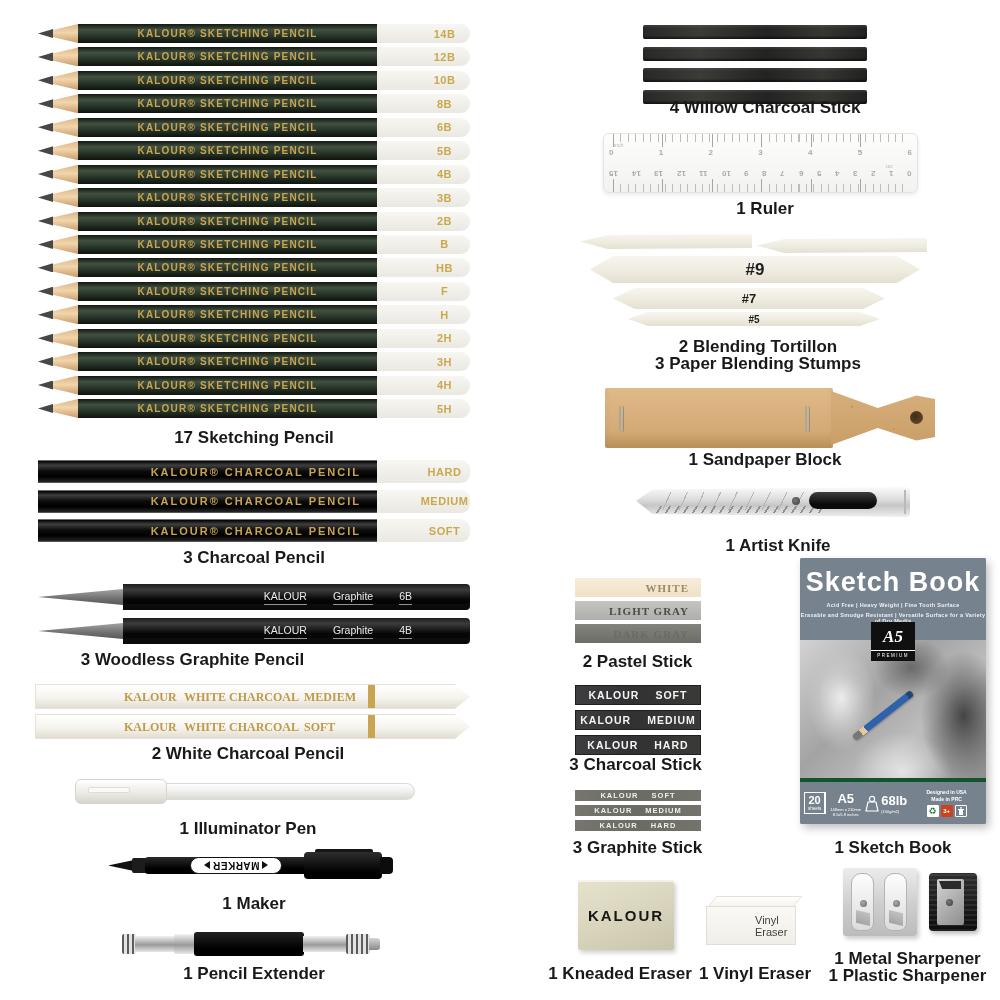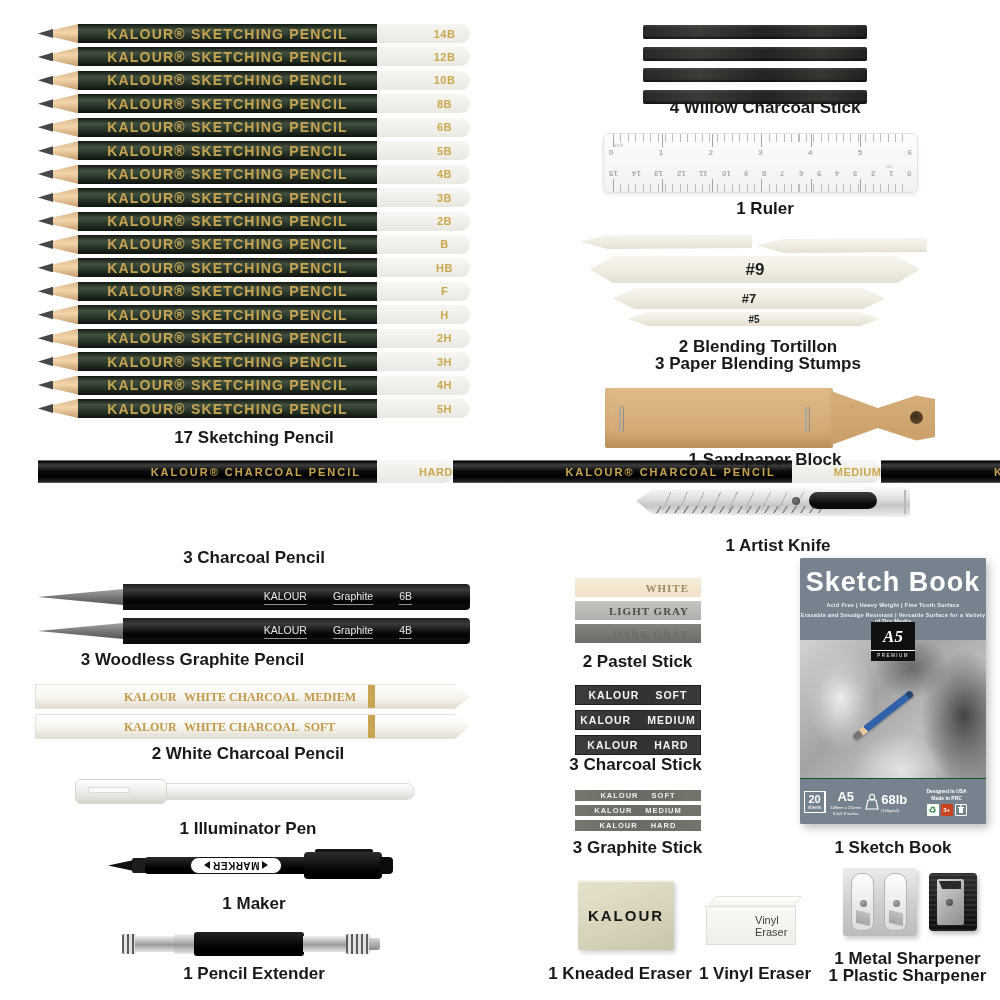--- a/index.html
+++ b/index.html
@@ -8,25 +8,25 @@
 
   .caption { position:absolute; font-weight:bold; font-size:17px; color:#191919; text-align:center; white-space:nowrap; }
 
   
   .sp-rows { position:absolute; left:38px; top:24px; width:432px; height:394px; display:flex; flex-direction:column; justify-content:space-between; }
   .pencil-row { height:19px; display:flex; }
   .tip { position:relative; width:40px; height:100%; flex:none; }
   .tip-wood { position:absolute; inset:0; background:linear-gradient(180deg,#d9b78d,#f2d5aa 45%,#c79d70); clip-path:polygon(0 50%,100% 0,100% 100%); }
   .tip-lead { position:absolute; left:0; top:26%; width:15px; height:48%; background:#474747; clip-path:polygon(0 50%,100% 0,100% 100%); }
   .sp-body { width:299px; flex:none; background:linear-gradient(180deg,#121812 0%,#41503f 30%,#2b3a2d 58%,#0e130d 100%); display:flex; align-items:center; justify-content:center; }
-  .gold-text { color:#c8a452; font-size:14px; font-weight:bold; letter-spacing:1.2px; white-space:nowrap; }
+  .gold-text { color:#c8a452; font-size:10px; font-weight:bold; letter-spacing:1.2px; white-space:nowrap; }
   .pencil-cap { flex:1; background:linear-gradient(180deg,#f7f6f2,#e9e8e1); border-radius:0 9px 9px 0; display:flex; align-items:center; justify-content:center; color:#c9a84e; font-weight:bold; font-size:11px; letter-spacing:0.5px;padding-left:42px; }
 
   
-  .cp-rows { position:absolute; left:38px; top:460px; width:432px; height:82px; display:flex; flex-direction:row; justify-content:space-between; }
+  .cp-rows { position:absolute; left:38px; top:460px; width:432px; height:82px; display:flex; flex-direction:column; justify-content:space-between; }
   .cp-row { height:23px; display:flex; }
   .cp-body { width:339px; flex:none; border-top:1px solid #6e6e6e; border-bottom:1px solid #565656; background:linear-gradient(180deg,#000,#3f3f3f 20%,#0c0c0c 48%,#000 75%,#262626); display:flex; align-items:center; justify-content:flex-end; padding-right:16px; }
   .cp-body .gold-text { font-size:11px; letter-spacing:2px; }
 
   
   .wg-rows { position:absolute; left:38px; top:584px; width:432px; height:60px; display:flex; flex-direction:column; justify-content:space-between; }
   .wg-row { height:26px; display:flex; align-items:center; }
   .wg-tip { width:85px; height:16px; flex:none; background:linear-gradient(180deg,#a3a3a3,#707070 60%,#585858); clip-path:polygon(0 50%,100% 0,100% 100%); }
   .wg-body { flex:1; height:100%; background:linear-gradient(180deg,#1d1d1d,#3c3c3c 22%,#060606 60%,#000); border-radius:0 4px 4px 0; display:flex; align-items:center; justify-content:flex-end; padding-right:58px; color:#e9e9e9; font-size:10.5px; box-shadow:inset 0 -6px 0 rgba(255,255,255,0.04); }
   .wg-body span { margin-left:26px; border-bottom:1px solid rgba(255,255,255,0.55); padding-bottom:2px; }
@@ -137,21 +137,21 @@
   .badge-premium { background:#101010; color:#fff; font-size:4.5px; letter-spacing:1.5px; border-top:1px solid #fff; padding:2px 0 3px; }
   .book-art { position:absolute; left:0; top:82px; width:100%; height:138px;
     background:
       radial-gradient(46px 70px at 22% 42%, #ececec 0%, rgba(200,200,200,0.6) 50%, transparent 75%),
       radial-gradient(30px 24px at 24% 30%, #8f8f8f, transparent 70%),
       radial-gradient(60px 90px at 88% 55%, #454545, transparent 72%),
       radial-gradient(50px 40px at 60% 20%, #6a6a6a, transparent 75%),
       radial-gradient(70px 55px at 55% 95%, #e4e4e4, transparent 70%),
       linear-gradient(135deg,#d3d3d3 0%,#a3a3a3 40%,#bdbdbd 65%,#8e8e8e 100%); }
   .art-pencil { position:absolute; left:46px; top:72px; width:74px; height:7px; border-radius:3px; background:linear-gradient(90deg,#777 0 9px,#e9c79c 9px 15px,#2f62aa 15px 92%,#24456f 92%); transform:rotate(-38deg); box-shadow:0 1px 2px rgba(0,0,0,0.3); }
-  .book-strip { position:absolute; left:0; bottom:0; width:100%; height:46px; background:#76828e; border-top:1px solid #14532d; display:flex; align-items:center; padding:0 4px; gap:4px; color:#fff; z-index:2; }
+  .book-strip { position:absolute; left:0; bottom:0; width:100%; height:46px; background:#76828e; border-top:4px solid #14532d; display:flex; align-items:center; padding:0 4px; gap:4px; color:#fff; z-index:2; }
   .sheets-box { flex:none; border:1px solid #fff; border-right:2px solid #fff; padding:2px 3px; text-align:center; }
   .sheets-num { font-size:11px; font-weight:bold; line-height:1; }
   .sheets-word { font-size:4.5px; display:block; }
   .strip-a5 { flex:none; text-align:center; }
   .strip-a5 b { font-size:13px; }
   .strip-sub { font-size:4px; line-height:1.3; display:block; }
   .strip-weight { flex:none; display:flex; align-items:center; gap:2px; }
   .strip-weight b { font-size:13px; line-height:1; }
   .origin { flex:1; text-align:center; }
   .origin-line { font-size:5px; font-weight:bold; display:block; line-height:1.4; }

